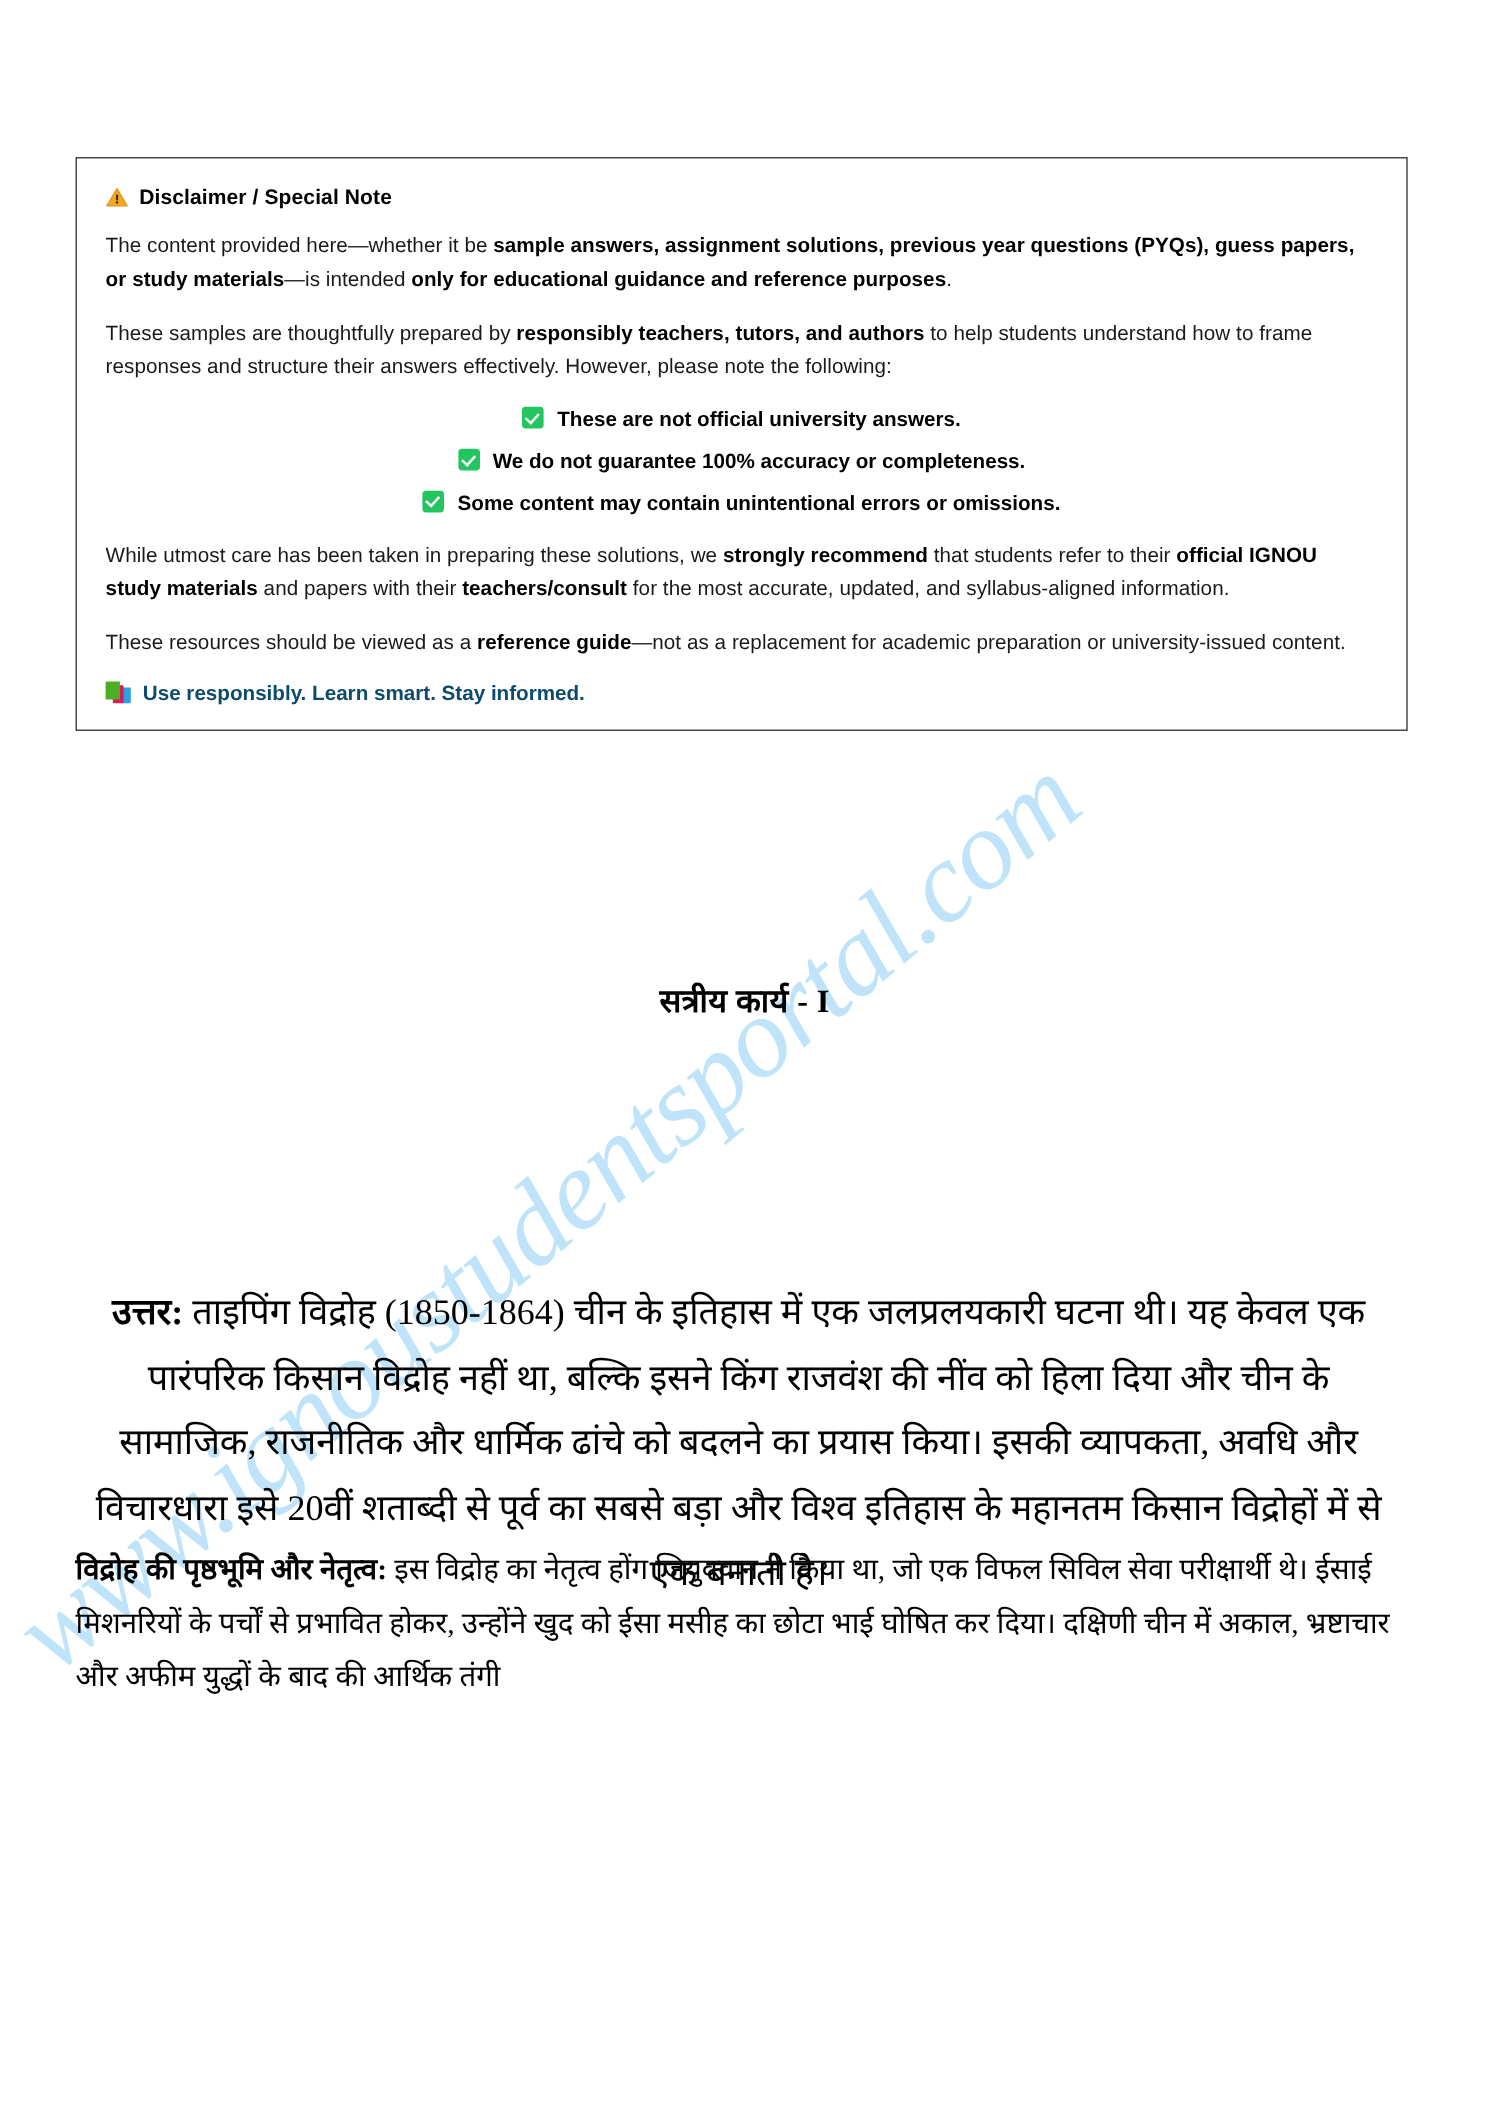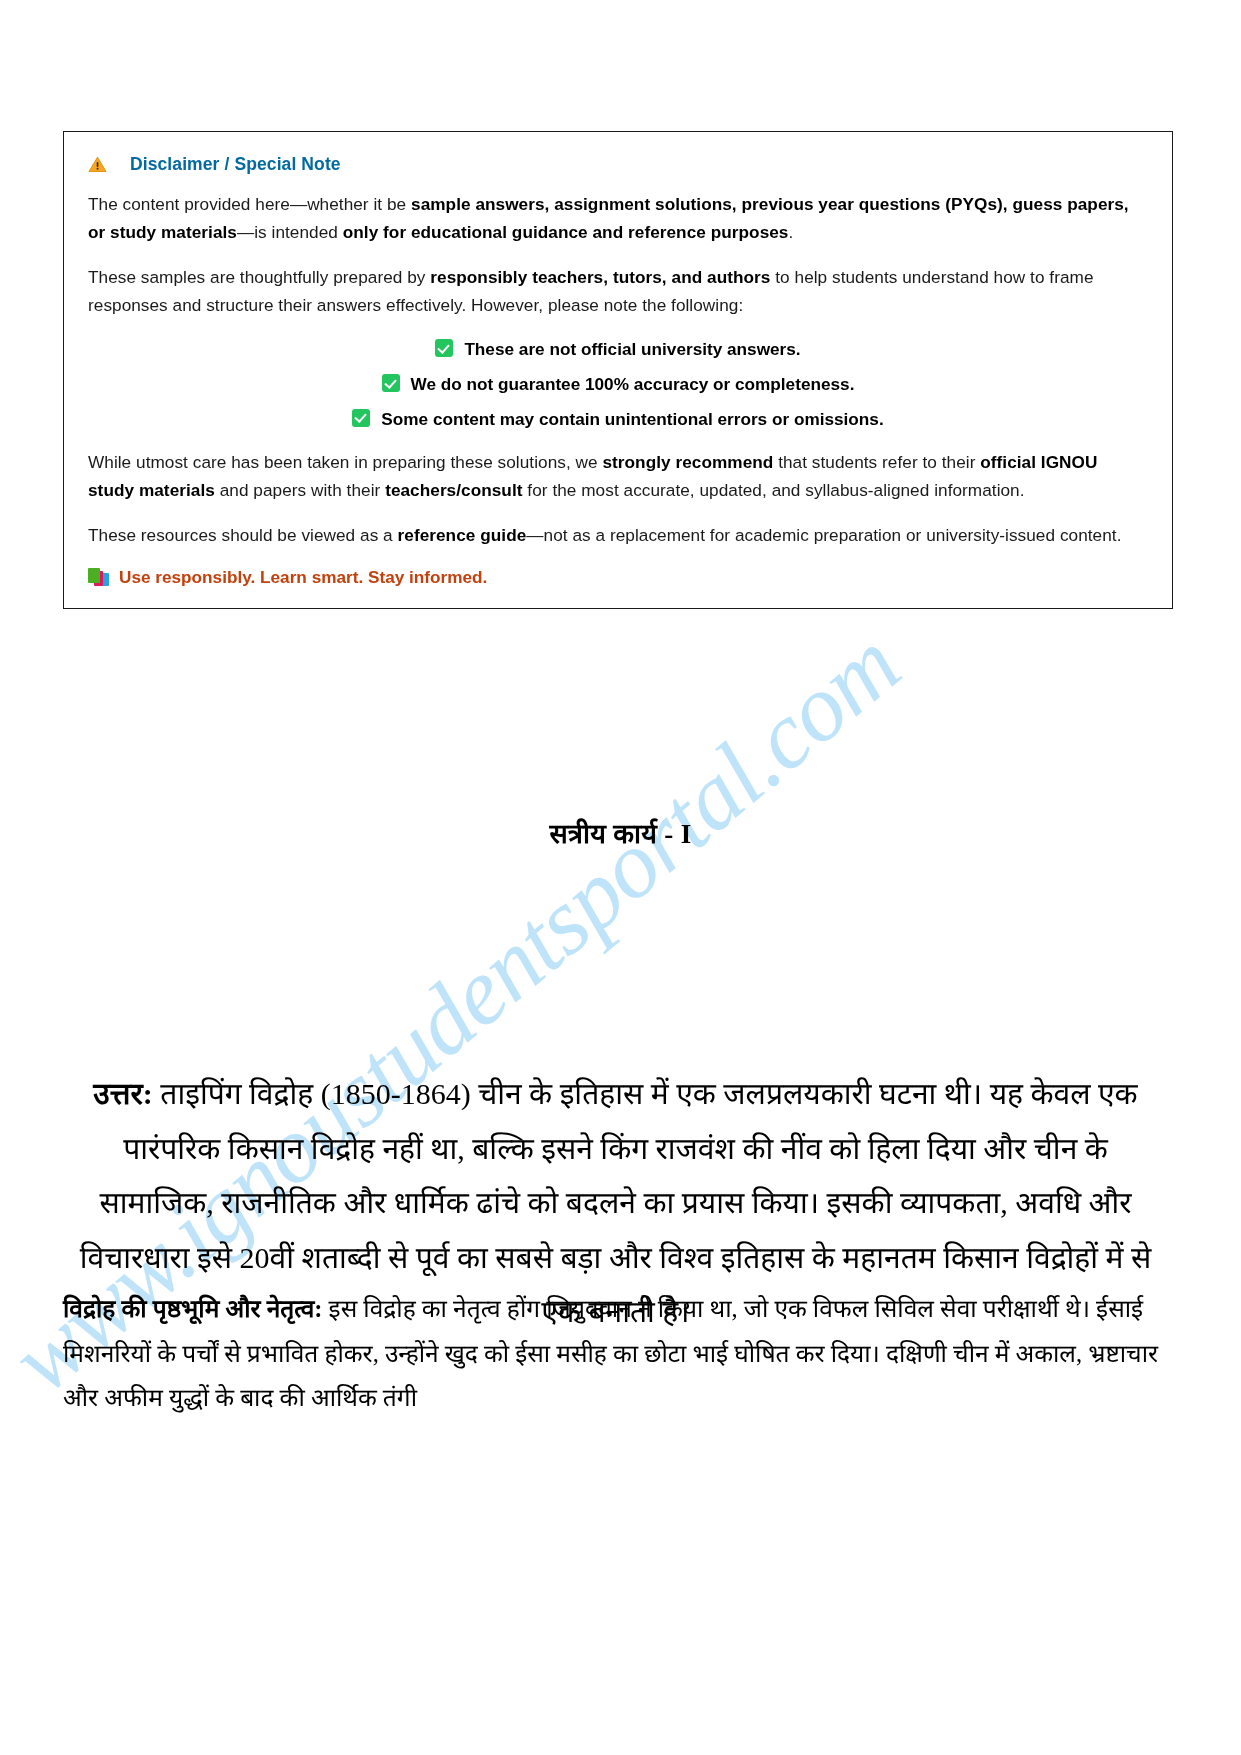--- a/index.html
+++ b/index.html
@@ -55,24 +55,24 @@
     top: 131px;
     width: 1110px;
     border: 1.5px solid #1a1a1a;
     box-sizing: border-box;
     padding: 18px 24px 20px 24px;
     background: transparent;
   }
   .disc-title {
     font-size: 17.5px;
     font-weight: bold;
-    color: #0369a1;
+    color: #000000;
     display: flex;
     align-items: center;
-    gap: 23px;
+    gap: 9px;
     margin: 4px 0 16px 0;
     letter-spacing: .1px;
   }
   .warn-icon {
     display: inline-block;
     width: 19px; height: 17px;
     position: relative;
     flex: none;
   }
   .warn-icon svg { display:block; }
@@ -119,21 +119,21 @@
     border-width: 0 2.2px 2.2px 0;
     transform: rotate(42deg);
   }
 
   #disclaimer-closing {
     display: flex;
     align-items: center;
     gap: 10px;
     font-size: 17.2px;
     font-weight: bold;
-    color: #c2410c;
+    color: #0c4a6e;
     margin-top: 4px;
   }
   .books-icon {
     flex: none;
     width: 21px; height: 19px;
     position: relative;
   }
   .books-icon span {
     position: absolute;
     border-radius: 1px;

